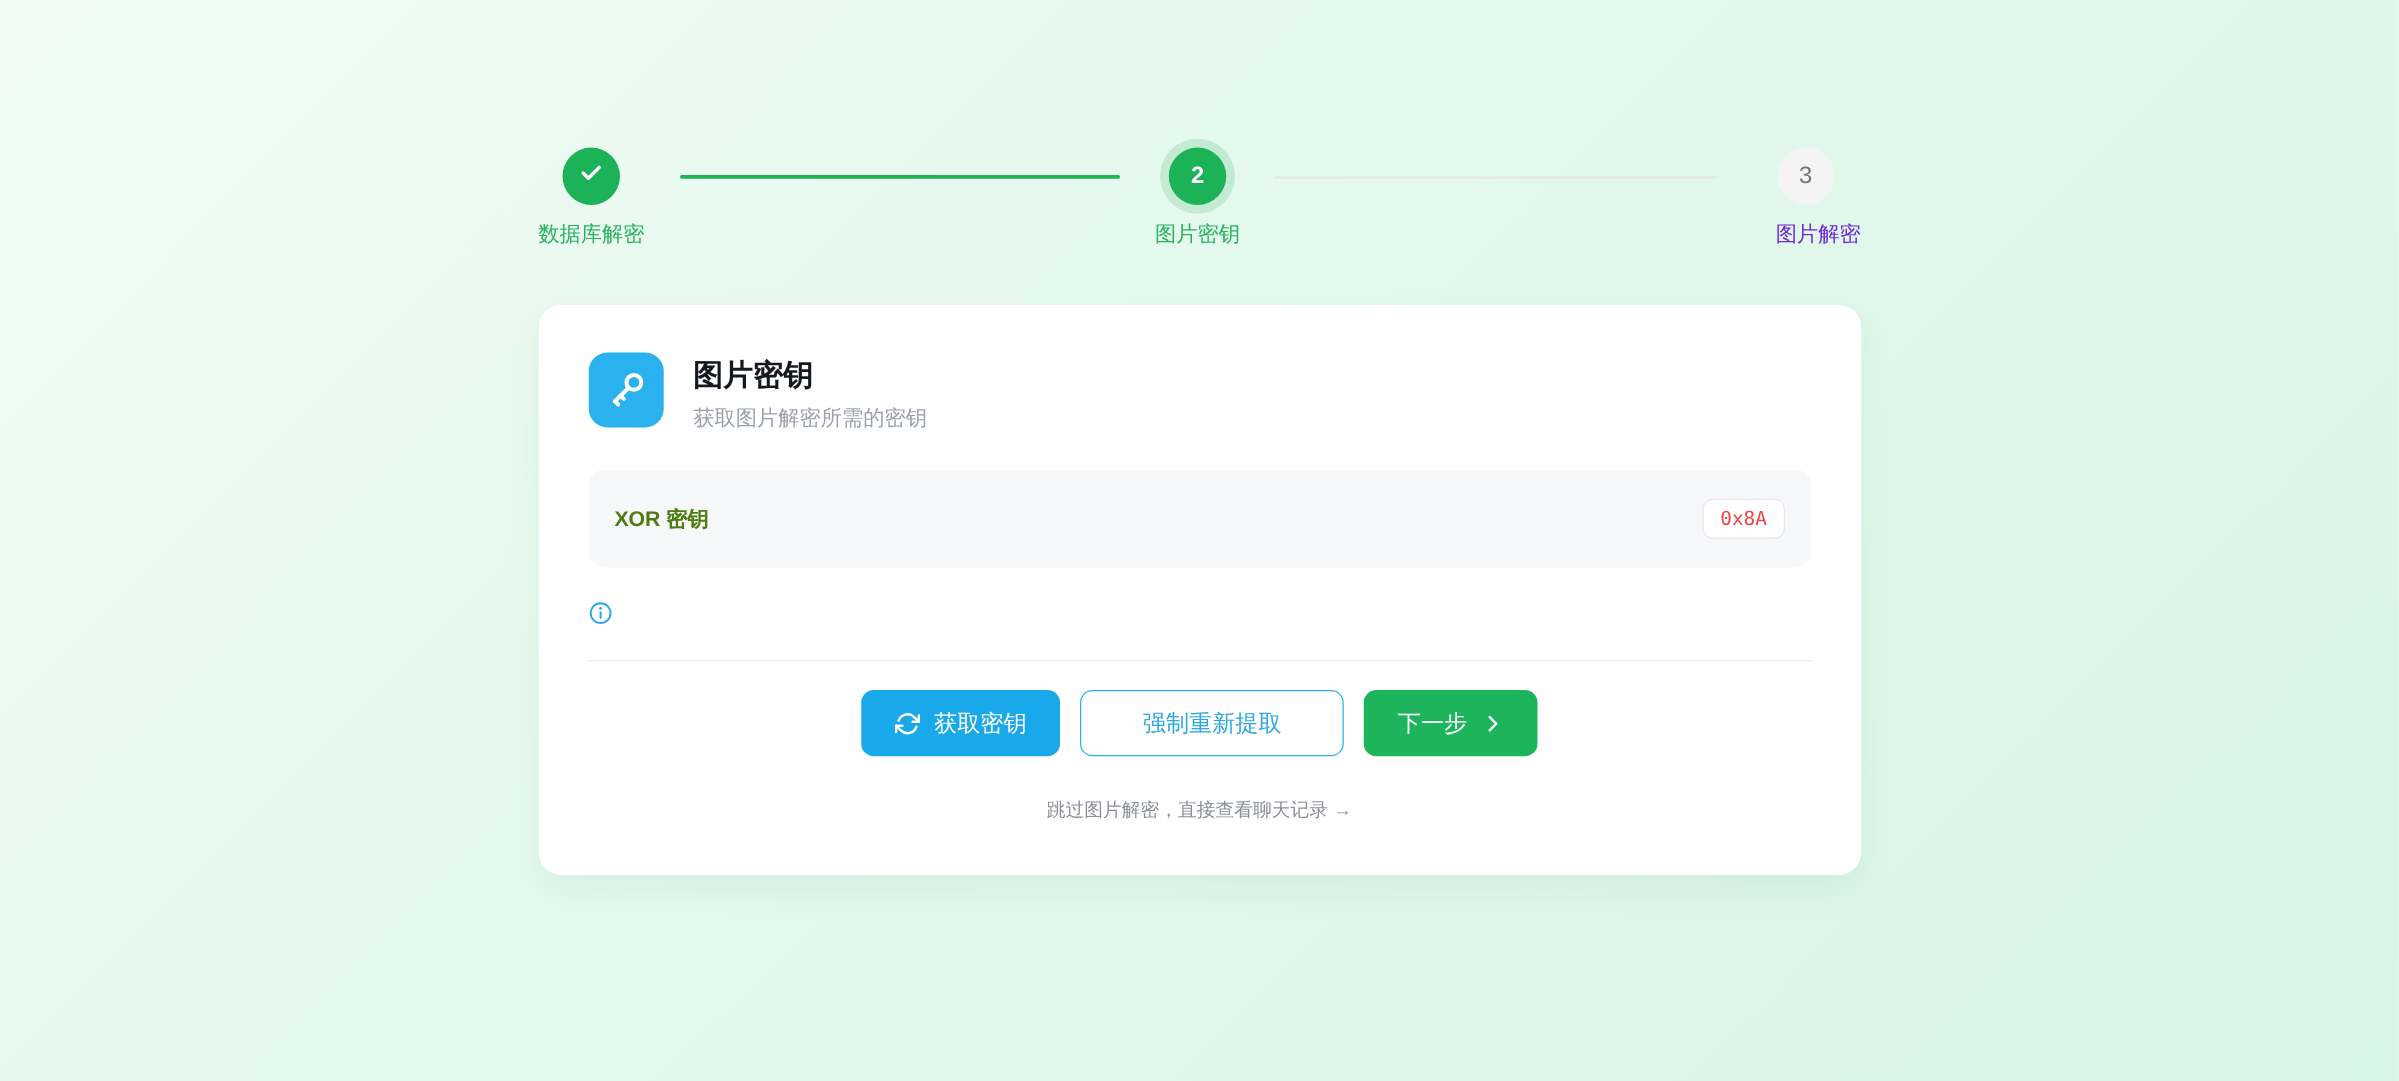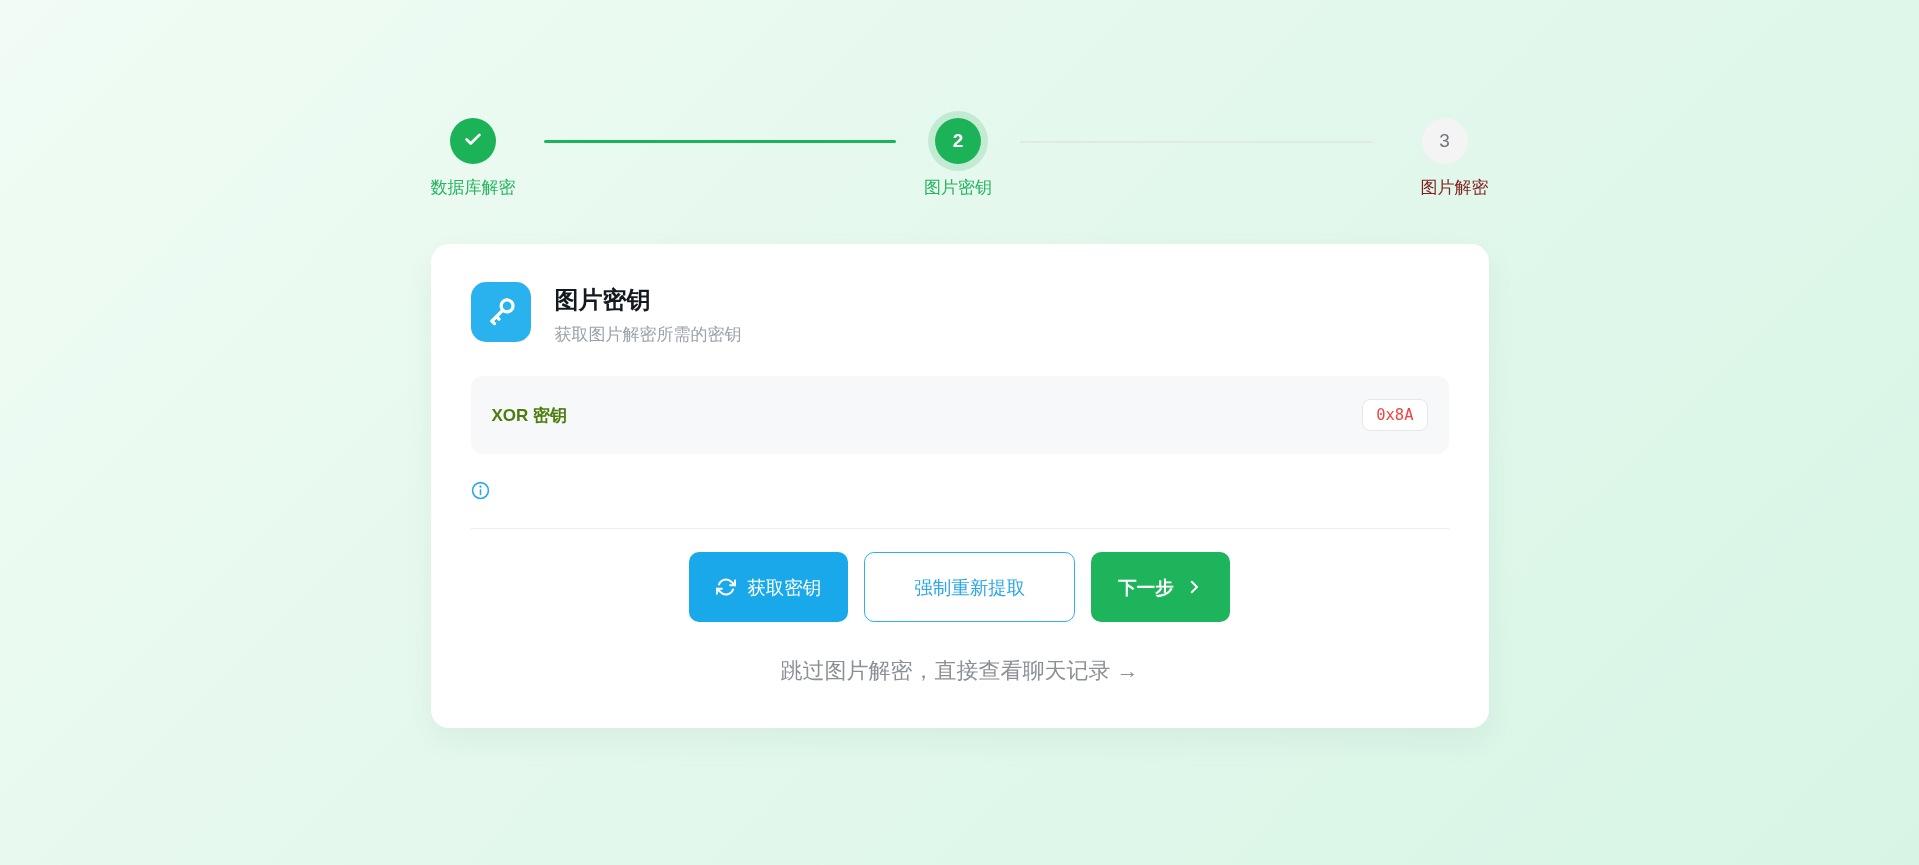--- a/index.html
+++ b/index.html
@@ -19,21 +19,21 @@
     display: flex; align-items: center; justify-content: center;
     font-size: 19px;
   }
   .step.done .circle { background: #1cb257; }
   .step.active .circle { background: #1cb257; box-shadow: 0 0 0 7px #c3ebd3; }
   .step.pending .circle { background: #f3f4f3; }
   .circle .num { color: #ffffff; font-weight: 700; }
   .step.pending .circle .num { color: #6f7680; font-weight: 400; }
   .step-label { margin-top: 14px; font-size: 17px; line-height: 20px; }
   .step.done .step-label, .step.active .step-label { color: #27b35f; }
-  .step.pending .step-label { color: #7f1d1d; margin-left: 20px; }
+  .step.pending .step-label { color: #6d28d9; margin-left: 20px; }
   .connector { flex: 1; margin: 22px 28px 0 28px; border-radius: 2px; }
   .connector.done { height: 3px; background: #1db457; }
   .connector.todo { height: 2px; margin-top: 23px; background: #e2e8e3; }
 
   
   .card {
     margin-top: 46px;
     background: #ffffff;
     border-radius: 18px;
     padding: 38px 40px 42px 40px;
@@ -66,31 +66,31 @@
     color: #ef4444;
   }
 
   .info-row { margin-top: 27px; display: flex; align-items: center; gap: 11px; }
   .info-text { font-size: 17px; color: #8b9198; }
 
   .divider { margin-top: 28px; border-top: 1px solid #ececee; }
 
   .actions { margin-top: 23px; display: flex; justify-content: center; gap: 16px; }
   .btn {
-    height: 70px; border: none; border-radius: 10px;
+    height: 53px; border: none; border-radius: 10px;
     display: inline-flex; align-items: center; gap: 11px;
     font-family: inherit; font-size: 18.5px; cursor: pointer;
     padding: 0 27px;
   }
   .btn-primary { background: #19a8e9; color: #ffffff; }
   .btn-outline { background: #ffffff; border: 1.5px solid #2db0ec; color: #29a7e6; padding: 0 49px; }
-  .btn-success { background: #1eb45b; color: #ffffff; font-weight: bold; }
+  .btn-success { background: #1eb45b; color: #ffffff; }
 
   .skip-row { margin-top: 34px; text-align: center; }
-  .skip-link { font-size: 22px; color: #8b9096; cursor: pointer; text-decoration: none; }
+  .skip-link { font-size: 15px; color: #8b9096; cursor: pointer; text-decoration: none; }
 </style>
 </head>
 <body>
 
 <div class="wrap">
 
   <div class="stepper">
     <div class="step done">
       <div class="circle">
         <span>

